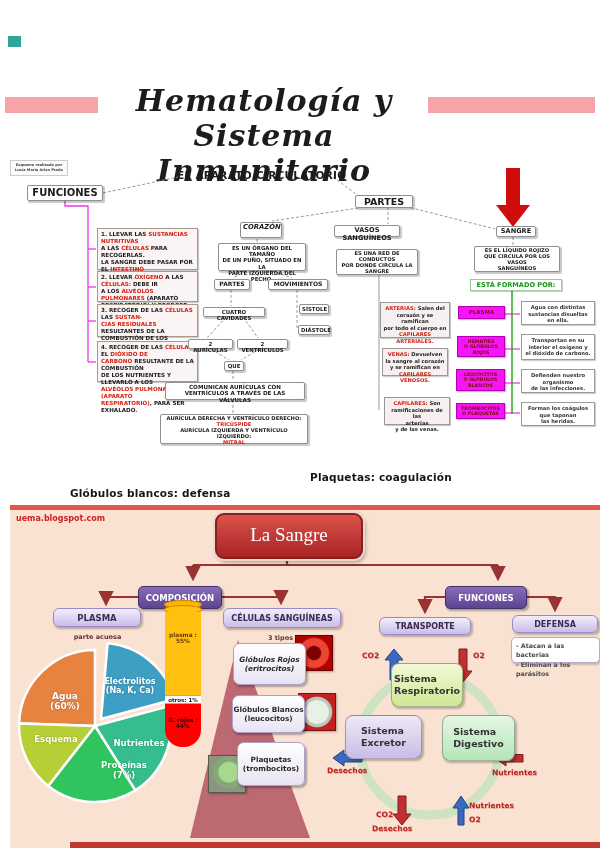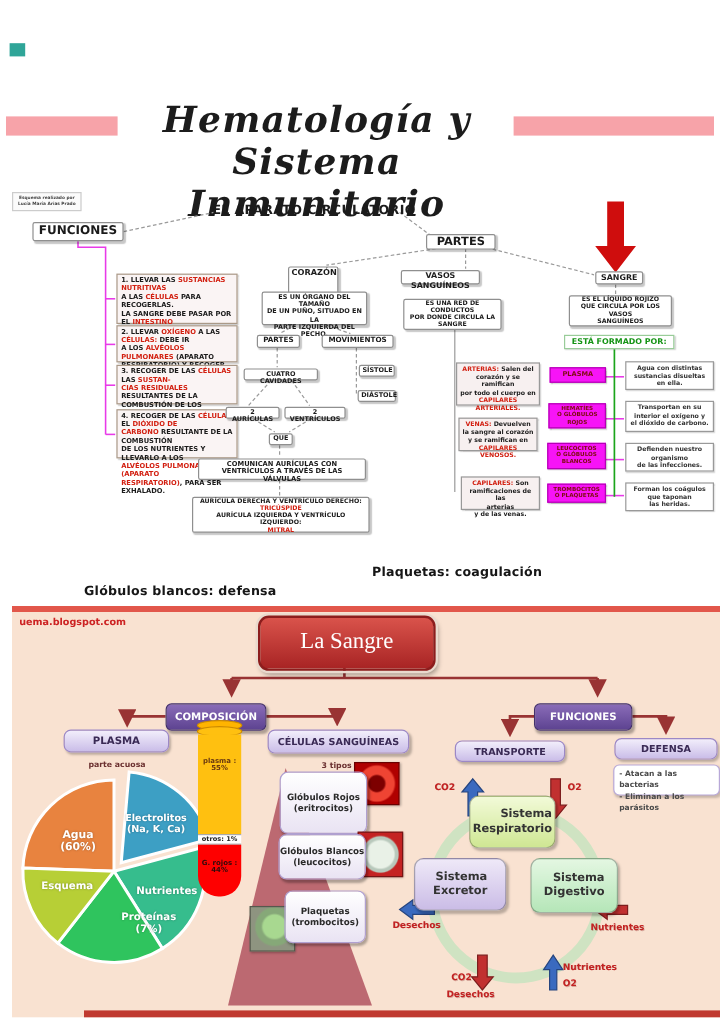--- a/index.html
+++ b/index.html
@@ -46,21 +46,21 @@
           color:#fff;font-weight:bold;font-size:8.5px;text-align:center;box-shadow:1.5px 2px 2px rgba(0,0,0,.3);
           display:flex;align-items:center;justify-content:center;box-sizing:border-box;}
   .lpurple{background:linear-gradient(#f2eefb,#cabde8);border:1px solid #9c88c6;border-radius:6px;
            color:#3a2a55;font-weight:bold;font-size:8px;text-align:center;box-shadow:1.5px 2px 2px rgba(0,0,0,.25);
            display:flex;align-items:center;justify-content:center;box-sizing:border-box;}
   .cellbox{background:linear-gradient(#ffffff,#e9e3f3);border:1.5px solid #b0a0d0;border-radius:7px;
            box-shadow:1.5px 2px 2px rgba(0,0,0,.3);color:#2a2a2a;font-weight:bold;font-size:7.3px;
            text-align:center;display:flex;align-items:center;justify-content:center;line-height:1.3;
            box-sizing:border-box;white-space:pre-line;}
   .sysbox{border-radius:8px;border:1px solid rgba(0,0,0,.28);box-shadow:1.5px 2px 2px rgba(0,0,0,.25);
-          color:#333;font-weight:600;font-size:9.5px;text-align:right;display:flex;align-items:center;
+          color:#333;font-weight:600;font-size:9.5px;text-align:left;display:flex;align-items:center;
           justify-content:center;line-height:1.25;box-sizing:border-box;white-space:pre-line;}
   .sys-resp{background:linear-gradient(#f2fad8,#cfe793);}
   .sys-exc{background:linear-gradient(#efe9f8,#cabce6);}
   .sys-dig{background:linear-gradient(#e4f7e2,#b5e6b8);}
   .sys-met{background:linear-gradient(#e8f3fb,#b3d4ec);}
   .rlbl{color:#c22222;font-weight:bold;font-size:7.5px;text-shadow:.5px .5px 0 rgba(120,0,0,.25);white-space:pre-line;}
   .plbl{color:#fff;font-weight:bold;text-align:center;text-shadow:0 0 2px rgba(0,0,0,.3);white-space:pre-line;}
   .smalldark{color:#6b3030;font-weight:bold;font-size:6.5px;text-align:center;}
   .defsub{background:#fff;border:1px solid #b8a8d8;border-radius:5px;font-size:6.3px;font-weight:600;
           color:#4a4a4a;line-height:1.5;padding:3px 4px;box-sizing:border-box;white-space:pre-line;
@@ -139,21 +139,21 @@
 CIAS RESIDUALES</span><span class="sg-k"> RESULTANTES DE LA
 COMBUSTIÓN DE LOS NUTRIENTES Y
 LLEVARLAS AL </span><span class="sg-r">APARATO EXCRETOR</span><span class="sg-k"> PARA
 SER EXPULSADAS.</span></div>
   <div class="abs fitem" style="left:97px;top:341px;width:101px;height:41px;"><span class="sg-k">4. RECOGER DE LAS </span><span class="sg-r">CÉLULAS</span><span class="sg-k"> EL </span><span class="sg-r">DIÓXIDO DE
 CARBONO</span><span class="sg-k"> RESULTANTE DE LA COMBUSTIÓN
 DE LOS NUTRIENTES Y LLEVARLO A LOS
 </span><span class="sg-r">ALVÉOLOS PULMONARES (APARATO
 RESPIRATORIO)</span><span class="sg-k">, PARA SER EXHALADO.</span></div>
 
-  <div class="abs n1" style="left:240px;top:222px;width:42px;height:28px;font-size:6.8px;">CORAZÓN</div>
+  <div class="abs n1" style="left:240px;top:222px;width:42px;height:16px;font-size:6.8px;font-style:italic;">CORAZÓN</div>
   <div class="abs n1 pre" style="left:218px;top:243px;width:88px;height:28px;font-size:5.4px;">ES UN ÓRGANO DEL TAMAÑO
 DE UN PUÑO, SITUADO EN LA
 PARTE IZQUIERDA DEL PECHO.</div>
   <div class="abs n1" style="left:214px;top:279px;width:36px;height:11px;font-size:6px;">PARTES</div>
   <div class="abs n1" style="left:268px;top:279px;width:60px;height:11px;font-size:6px;">MOVIMIENTOS</div>
   <div class="abs n1" style="left:203px;top:307px;width:62px;height:10px;font-size:5.4px;">CUATRO CAVIDADES</div>
   <div class="abs n1" style="left:299px;top:304px;width:30px;height:10px;font-size:5.4px;">SÍSTOLE</div>
   <div class="abs n1" style="left:298px;top:325px;width:32px;height:10px;font-size:5.4px;">DIÁSTOLE</div>
   <div class="abs n1" style="left:188px;top:339px;width:45px;height:10px;font-size:5.4px;">2 AURÍCULAS</div>
   <div class="abs n1" style="left:237px;top:339px;width:51px;height:10px;font-size:5.4px;">2 VENTRÍCULOS</div>
@@ -283,21 +283,21 @@
       <div class="abs" style="left:0;top:5px;width:38px;height:9px;border-radius:50%;background:#ffc010;border:1px solid #cc8a00;box-sizing:border-box;"></div>
       <div class="abs" style="left:1px;top:12px;width:36px;height:83px;background:#ffc010;"></div>
       <div class="abs" style="left:1px;top:95px;width:36px;height:9px;background:#ffffff;border-top:.5px solid #aaa;border-bottom:.5px solid #aaa;box-sizing:border-box;"></div>
       <div class="abs" style="left:1px;top:104px;width:36px;height:43px;background:#fe0000;border-radius:0 0 17px 17px;"></div>
       <div class="tube-lbl" style="top:32px;font-size:5.8px;color:#6b3a10;">plasma : 55%</div>
       <div class="tube-lbl" style="top:96.5px;font-size:5.5px;color:#222;">otros: 1%</div>
       <div class="tube-lbl" style="top:117px;font-size:5.8px;color:#2e0b0b;">G. rojos : 44%</div>
     </div>
 
     <div class="abs img-sq" style="left:285px;top:130px;width:36px;height:34px;background:radial-gradient(circle at 50% 50%, #7d0000 0 26%, #ef4433 32% 58%, #b00000 64%);"></div>
-    <div class="abs cellbox" style="left:223px;top:138px;width:73px;height:52px;">Glóbulos Rojos
+    <div class="abs cellbox" style="left:223px;top:138px;width:73px;height:42px;font-style:italic;">Glóbulos Rojos
 (eritrocitos)</div>
     <div class="abs img-sq" style="left:288px;top:188px;width:36px;height:36px;background:radial-gradient(circle at 50% 50%, #e9f1e7 0 44%, #b8c8bb 50% 58%, #c42222 62%);"></div>
     <div class="abs cellbox" style="left:222px;top:190px;width:73px;height:38px;">Glóbulos Blancos
 (leucocitos)</div>
     <div class="abs img-sq" style="left:198px;top:250px;width:36px;height:36px;background:radial-gradient(circle at 55% 45%, #a8d890 0 34%, #86a878 40% 55%, #8e9480 60%);"></div>
     <div class="abs cellbox" style="left:227px;top:237px;width:68px;height:44px;">Plaquetas
 (trombocitos)</div>
 
     <div class="abs lpurple" style="left:369px;top:112px;width:92px;height:18px;">TRANSPORTE</div>
     <div class="abs lpurple" style="left:502px;top:110px;width:86px;height:18px;">DEFENSA</div>

